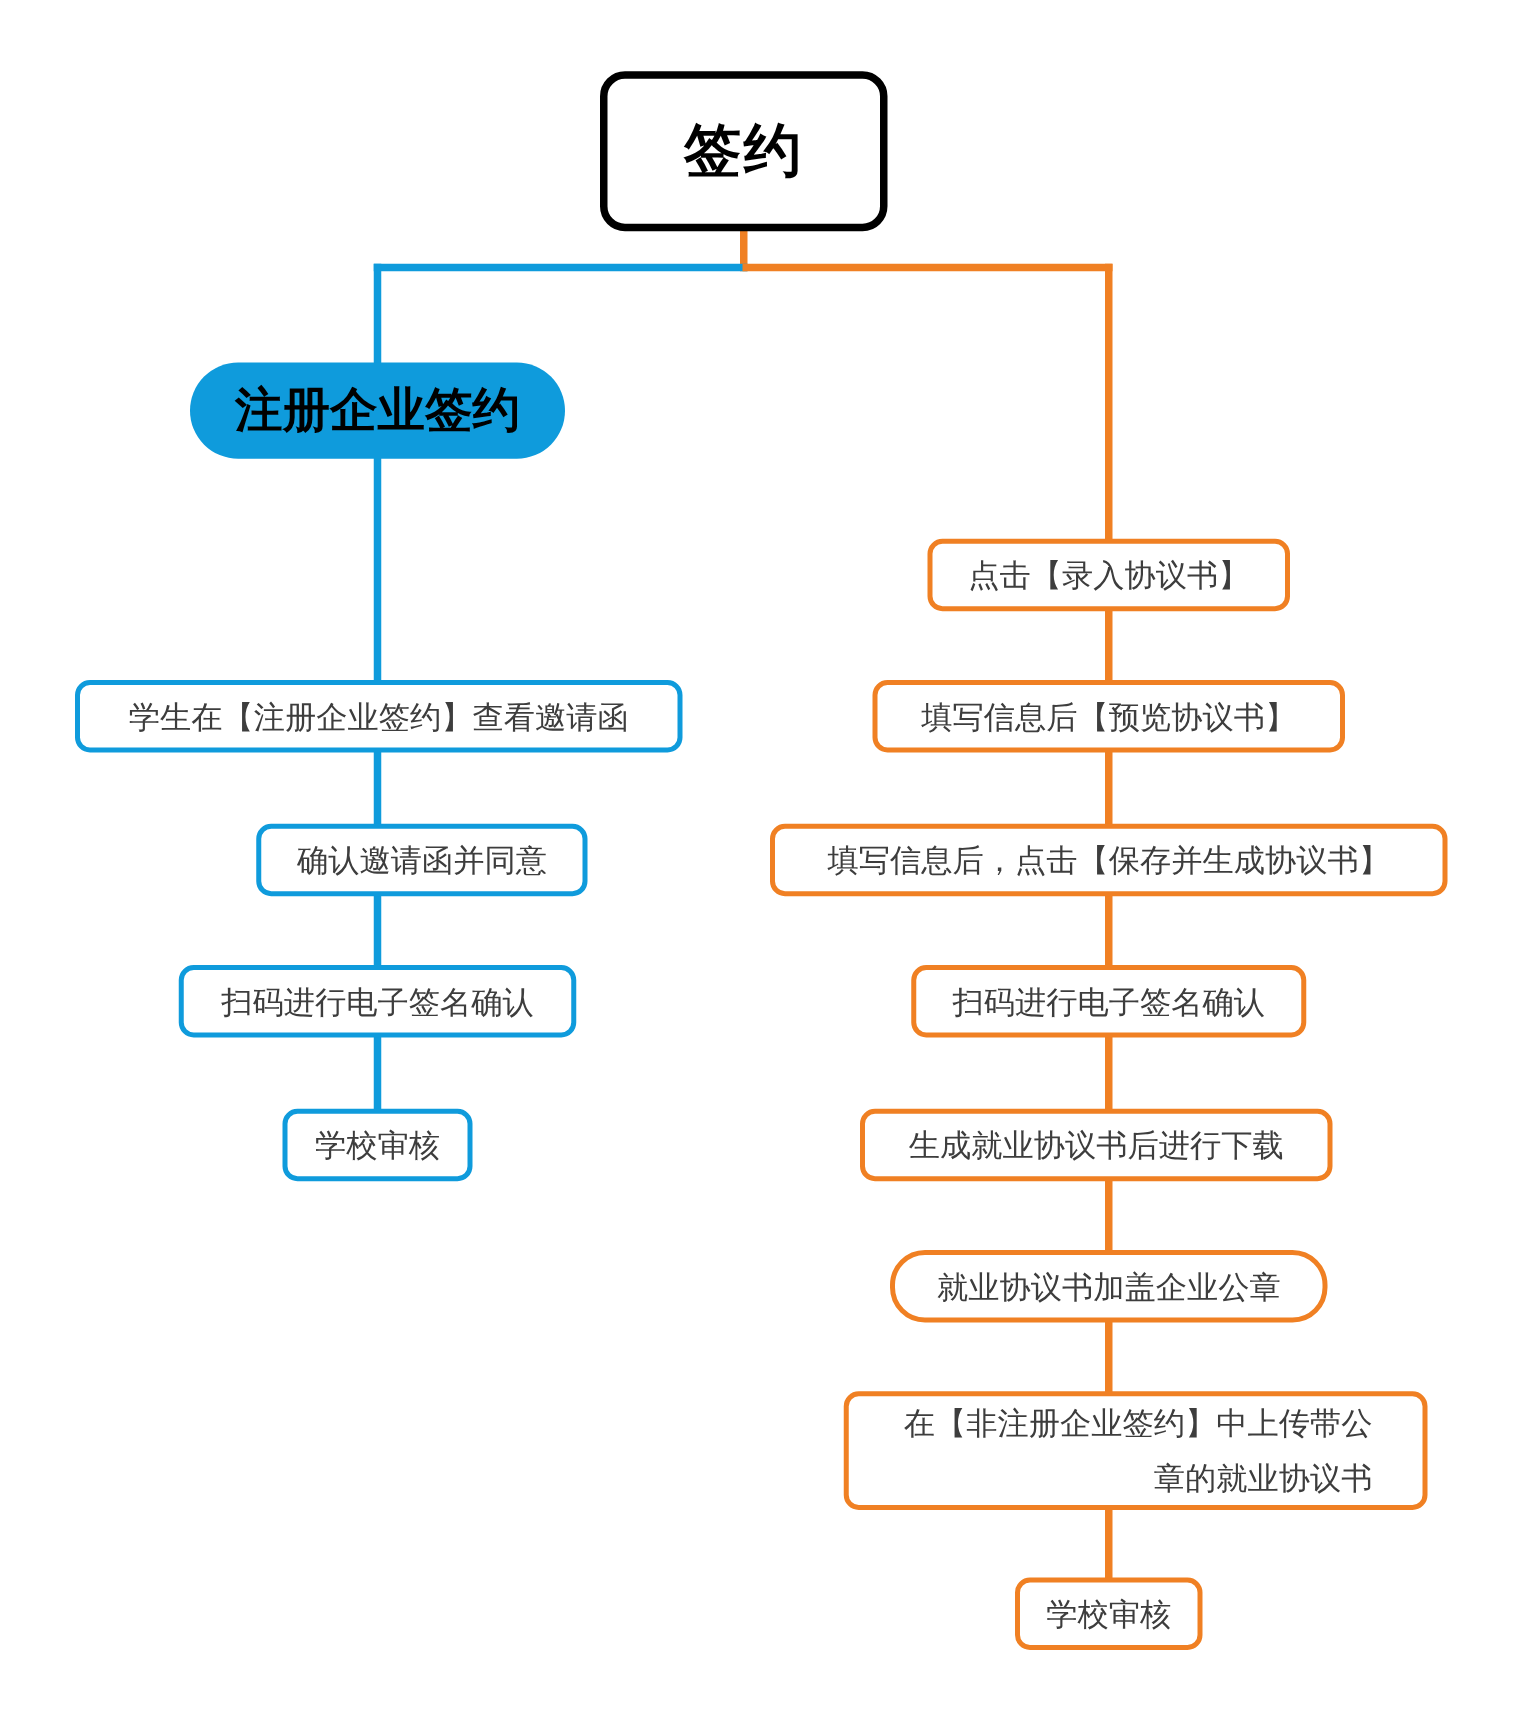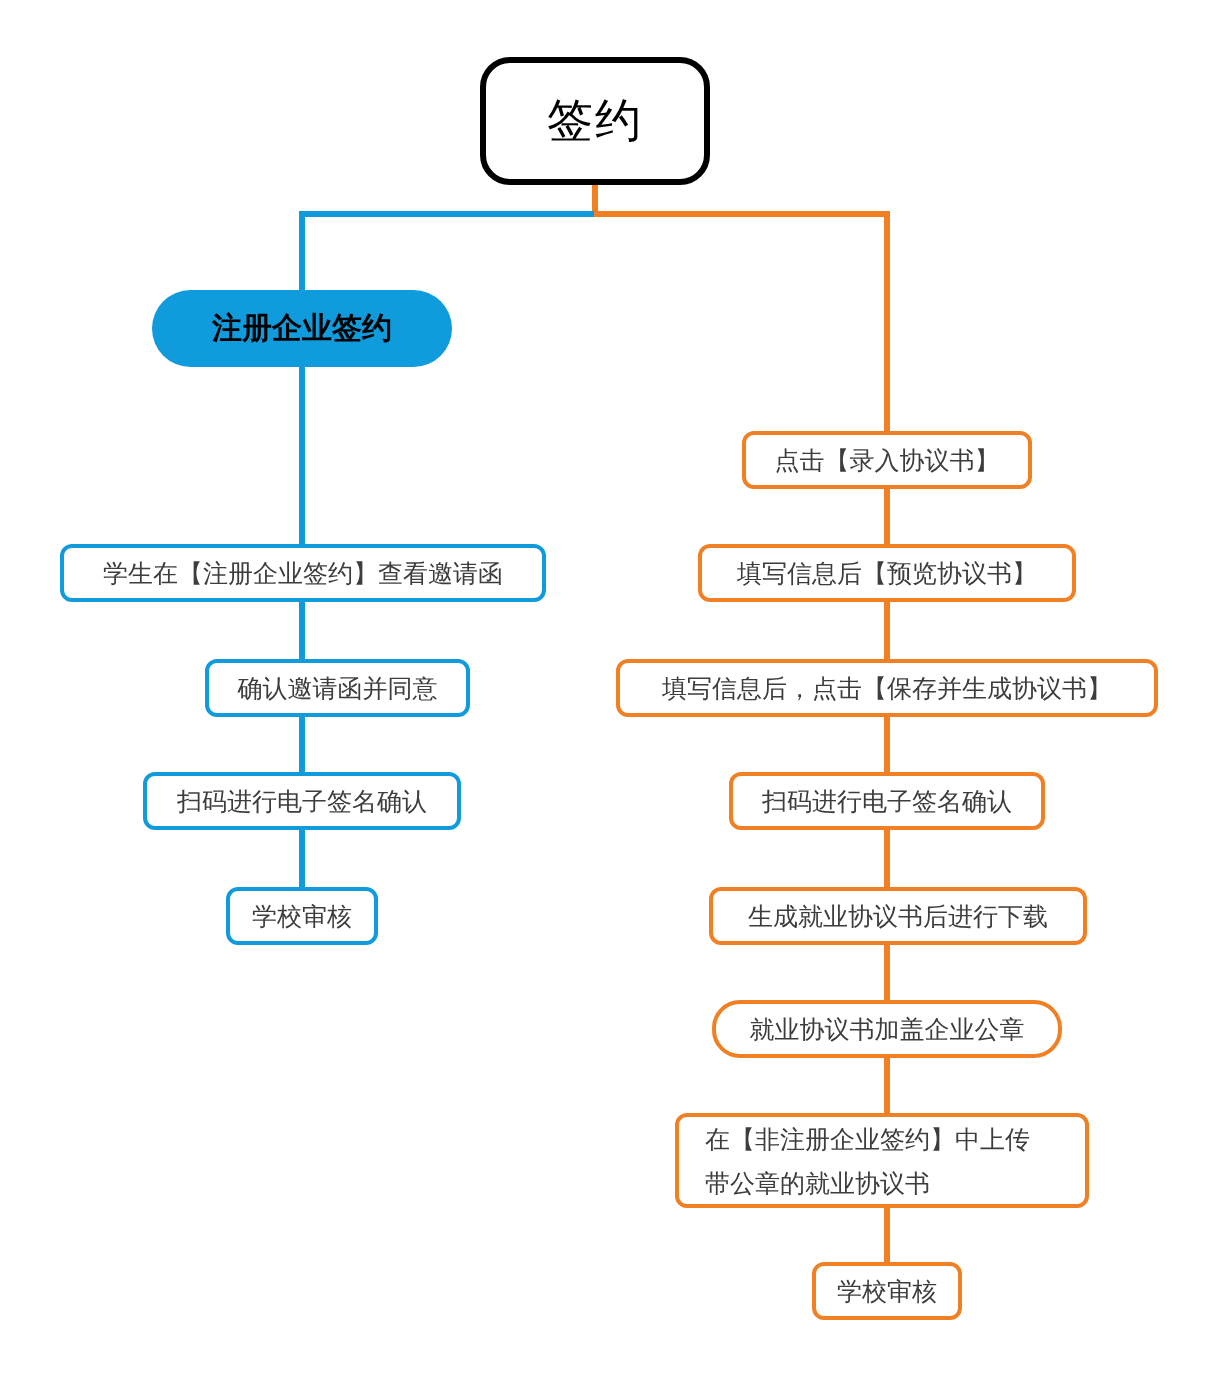--- a/index.html
+++ b/index.html
@@ -28,50 +28,50 @@
   .spine-left   {left:299px;top:211px;width:6px;height:707px;}
   .spine-right  {left:884px;top:211px;width:6px;height:1082px;}
   
   .node{
     position:absolute;z-index:1;
     display:flex;align-items:center;justify-content:center;
     background:#fff;text-align:center;
   }
   .n-title{
     left:480px;top:57px;width:230px;height:128px;
-    border:6px solid var(--ink);border-radius:30px;
-    font-size:46px;font-weight:400;color:var(--ink);
+    border:6px solid var(--ink);border-radius:20px;
+    font-size:46px;font-weight:700;color:var(--ink);
     letter-spacing:2px;
   }
   .pill{
     height:77px;border-radius:39px;
-    font-size:30px;font-weight:700;color:var(--ink);
+    font-size:38px;font-weight:700;color:var(--ink);
   }
   .n-pill-l{left:152px;top:290px;width:300px;background:var(--blue);}
   .n-pill-r{left:718px;top:290px;width:336px;background:var(--orange);}
   .step{
     height:58px;border-radius:12px;border:4px solid;
     font-size:25px;color:var(--step_text);background:#fff;
   }
   .step.b{border-color:var(--blue);}
   .step.o{border-color:var(--orange);}
   .n-l1{left:200px;top:431px;width:206px;}
   .n-l2{left:60px; top:544px;width:486px;font-family:Liberation Mono, monospace;}
   .n-l3{left:170px;top:659px;width:265px;margin-left:35px;}
   .n-l4{left:143px;top:772px;width:318px;}
   .n-l5{left:226px;top:887px;width:152px;}
   .n-r1{left:742px;top:431px;width:290px;}
   .n-r2{left:698px;top:544px;width:378px;}
   .n-r3{left:616px;top:659px;width:542px;}
   .n-r4{left:729px;top:772px;width:316px;}
-  .n-r5{left:709px;top:887px;width:378px;}
+  .n-r5{left:688px;top:887px;width:378px;}
   .n-r6{left:712px;top:1000px;width:350px;border-radius:28px;}
   .n-r7{
-    left:675px;top:1113px;width:414px;height:95px;
-    justify-content:flex-start;text-align:left;
+    left:675px;top:1113px;width:467px;height:95px;
+    justify-content:flex-start;text-align:right;
     padding:0 40px 0 26px;line-height:44px;
   }
   .n-r8{left:812px;top:1262px;width:150px;}
 </style>
 </head>
 <body>
 
 <div class="canvas">
 
   <div class="line orange stem-v"></div>

